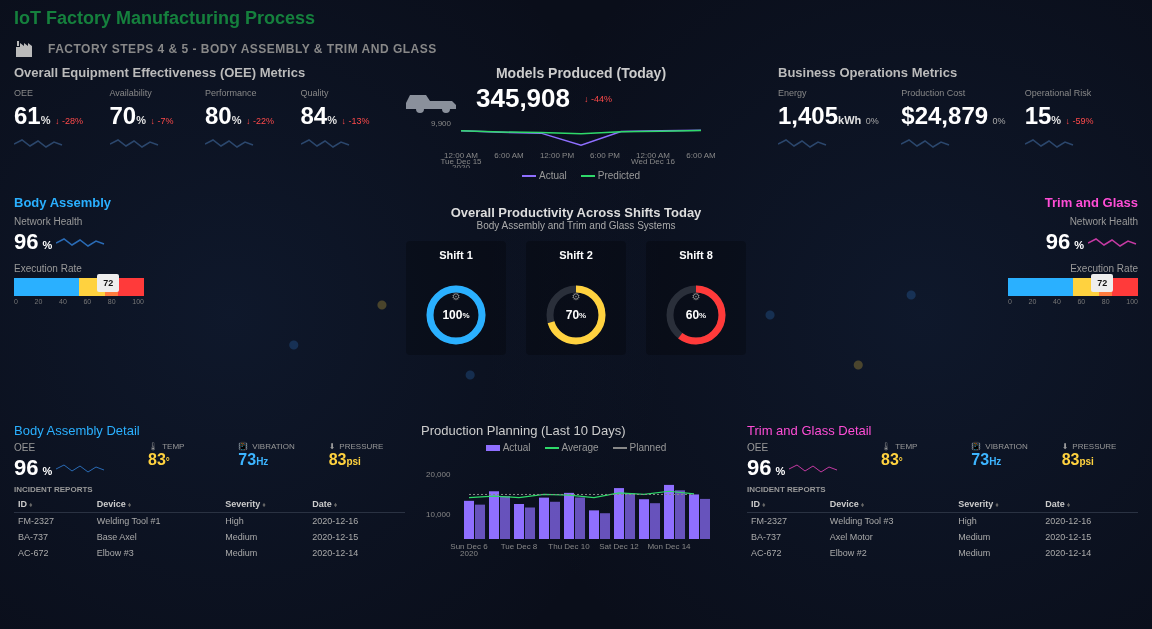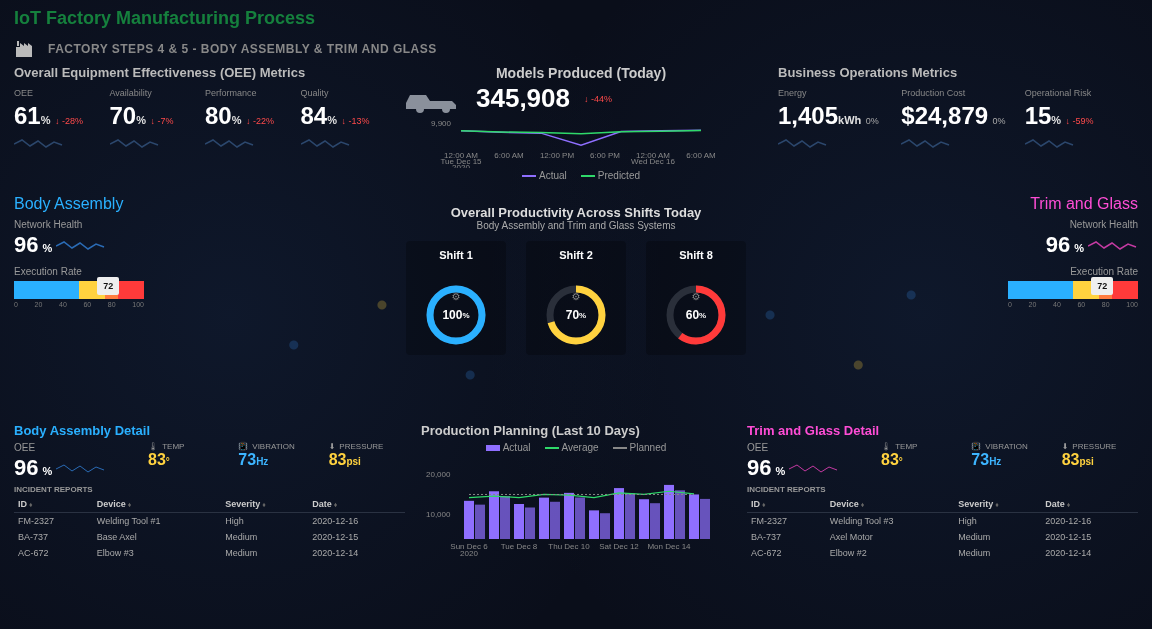--- a/index.html
+++ b/index.html
@@ -41,21 +41,21 @@
 .mini-chart{height:50px; margin:4px 20px 0;}
 .legend-mini{display:flex; justify-content:center; gap:14px; font-size:10px; color:#999; margin-top:2px;}
 .lk{width:14px; height:2px; display:inline-block; vertical-align:middle; margin-right:3px;}
 
 .biz-block{width:360px;}
 .biz-grid{display:flex; gap:10px;}
 
 
 .mid{display:flex; gap:6px; height:220px; margin-top:10px;}
 .side-panel{width:130px;}
-.side-title{font-size:16px; font-weight:400; margin-bottom:6px;}
+.side-title{font-size:13px; font-weight:700; margin-bottom:6px;}
 .body-c{color:#2ab0ff;}
 .trim-c{color:#ff4dd6;}
 .sub-label{font-size:10px; color:#999; margin-bottom:2px;}
 .side-val{font-size:22px; font-weight:800; color:#fff; display:flex; align-items:baseline; gap:4px;}
 .gauge{height:18px; margin:4px 0 2px; display:flex; border-radius:2px; overflow:visible; position:relative;}
 .gauge .seg{height:100%;}
 .marker{position:absolute; top:-4px; width:22px; height:18px; background:#eee; color:#111; font-size:9px; font-weight:700; display:flex; align-items:center; justify-content:center; border-radius:2px;}
 .ticks{display:flex; justify-content:space-between; font-size:7px; color:#777;}
 
 .center-panel{flex:1; display:flex; flex-direction:column; align-items:center; position:relative;}
@@ -75,21 +75,21 @@
     radial-gradient(circle at 28% 40%, #ffd23f 4px, transparent 5px),
     radial-gradient(circle at 38% 75%, #3380d6 4px, transparent 5px),
     radial-gradient(circle at 72% 45%, #3380d6 4px, transparent 5px),
     radial-gradient(circle at 82% 70%, #ffd23f 4px, transparent 5px),
     radial-gradient(circle at 88% 35%, #3380d6 4px, transparent 5px);
 }
 
 
 .bottom{display:flex; gap:16px; margin-top:8px;}
 .detail{flex:1;}
-.detail-title{font-size:13px; font-weight:700; margin-bottom:4px;}
+.detail-title{font-size:13px; font-weight:400; margin-bottom:4px;}
 .stats-row{display:flex; align-items:flex-start; gap:14px; margin-bottom:4px;}
 .stat-oee{width:120px;}
 .stat-col{flex:1; text-align:left;}
 .stat-label{font-size:8px; color:#999; display:flex; align-items:center; gap:4px;}
 .stat-val{font-size:16px; font-weight:800; color:#ffd23f;}
 .stat-val.blue{color:#3db5ff;}
 .incidents-label{font-size:8px; font-weight:700; color:#999; margin-bottom:2px;}
 .tbl{width:100%; border-collapse:collapse; font-size:9px; }
 .tbl th{text-align:left; color:#ccc; font-weight:600; padding:3px 4px; border-bottom:1px solid #2a3242;}
 .tbl td{color:#aaa; padding:3px 4px;}

